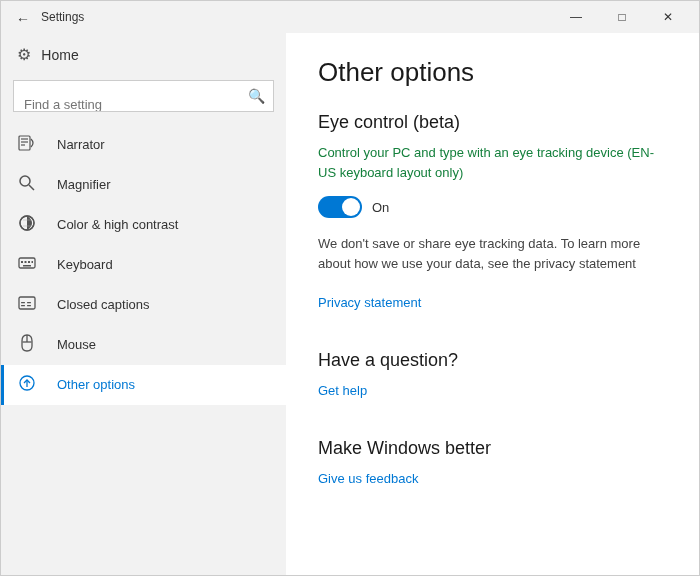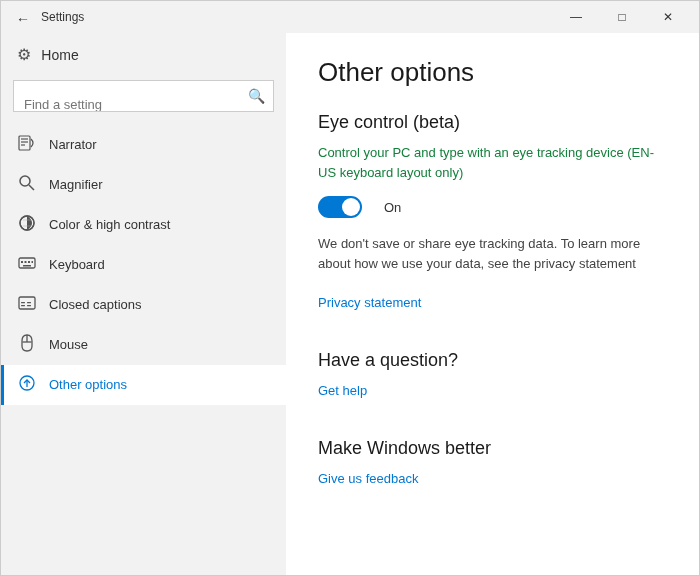--- a/index.html
+++ b/index.html
@@ -107,21 +107,21 @@
       font-size: 11px;
       color: #666;
       padding: 8px 16px 4px 16px;
       text-transform: none;
     }
     .sidebar-item {
       display: flex;
       align-items: center;
       padding: 9px 16px;
       cursor: pointer;
-      gap: 12px;
+      gap: 20px;
     }
     .sidebar-item.active {
       background: #fff;
       border-left: 3px solid #0078d4;
       padding-left: 13px;
     }
     .sidebar-item .icon {
       font-size: 16px;
       color: #555;
       width: 20px;
@@ -155,21 +155,21 @@
     .section-desc {
       font-size: 13px;
       color: #15803d;
       line-height: 1.5;
       margin-bottom: 14px;
       max-width: 360px;
     }
     .toggle-row {
       display: flex;
       align-items: center;
-      gap: 22px;
+      gap: 10px;
       margin-bottom: 16px;
     }
     .toggle {
       width: 44px;
       height: 22px;
       border-radius: 11px;
       background: #0078d4;
       position: relative;
       cursor: pointer;
       flex-shrink: 0;

